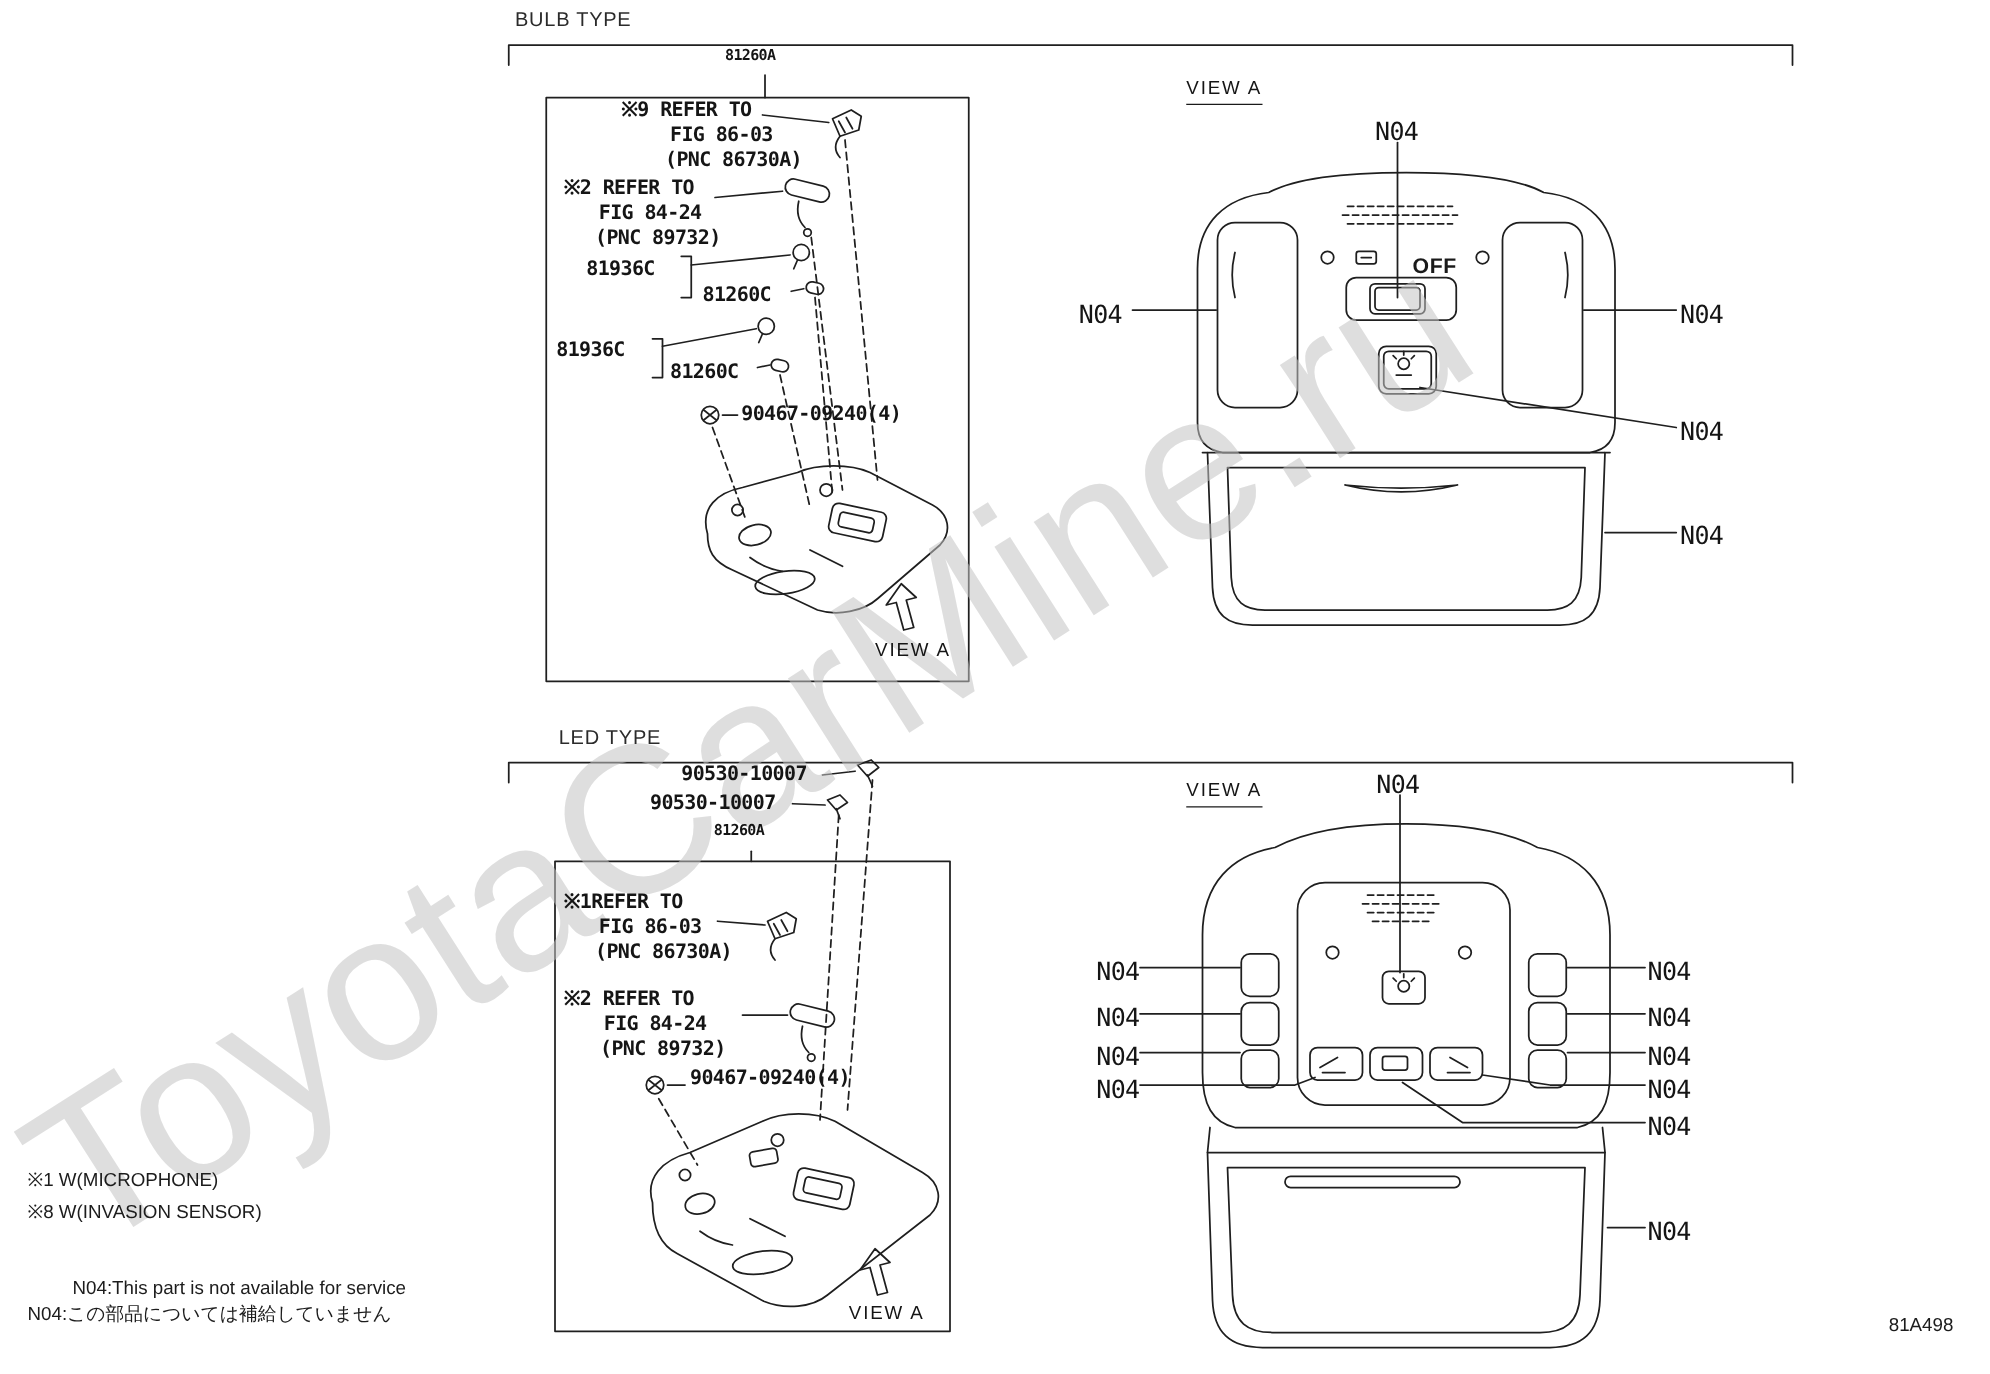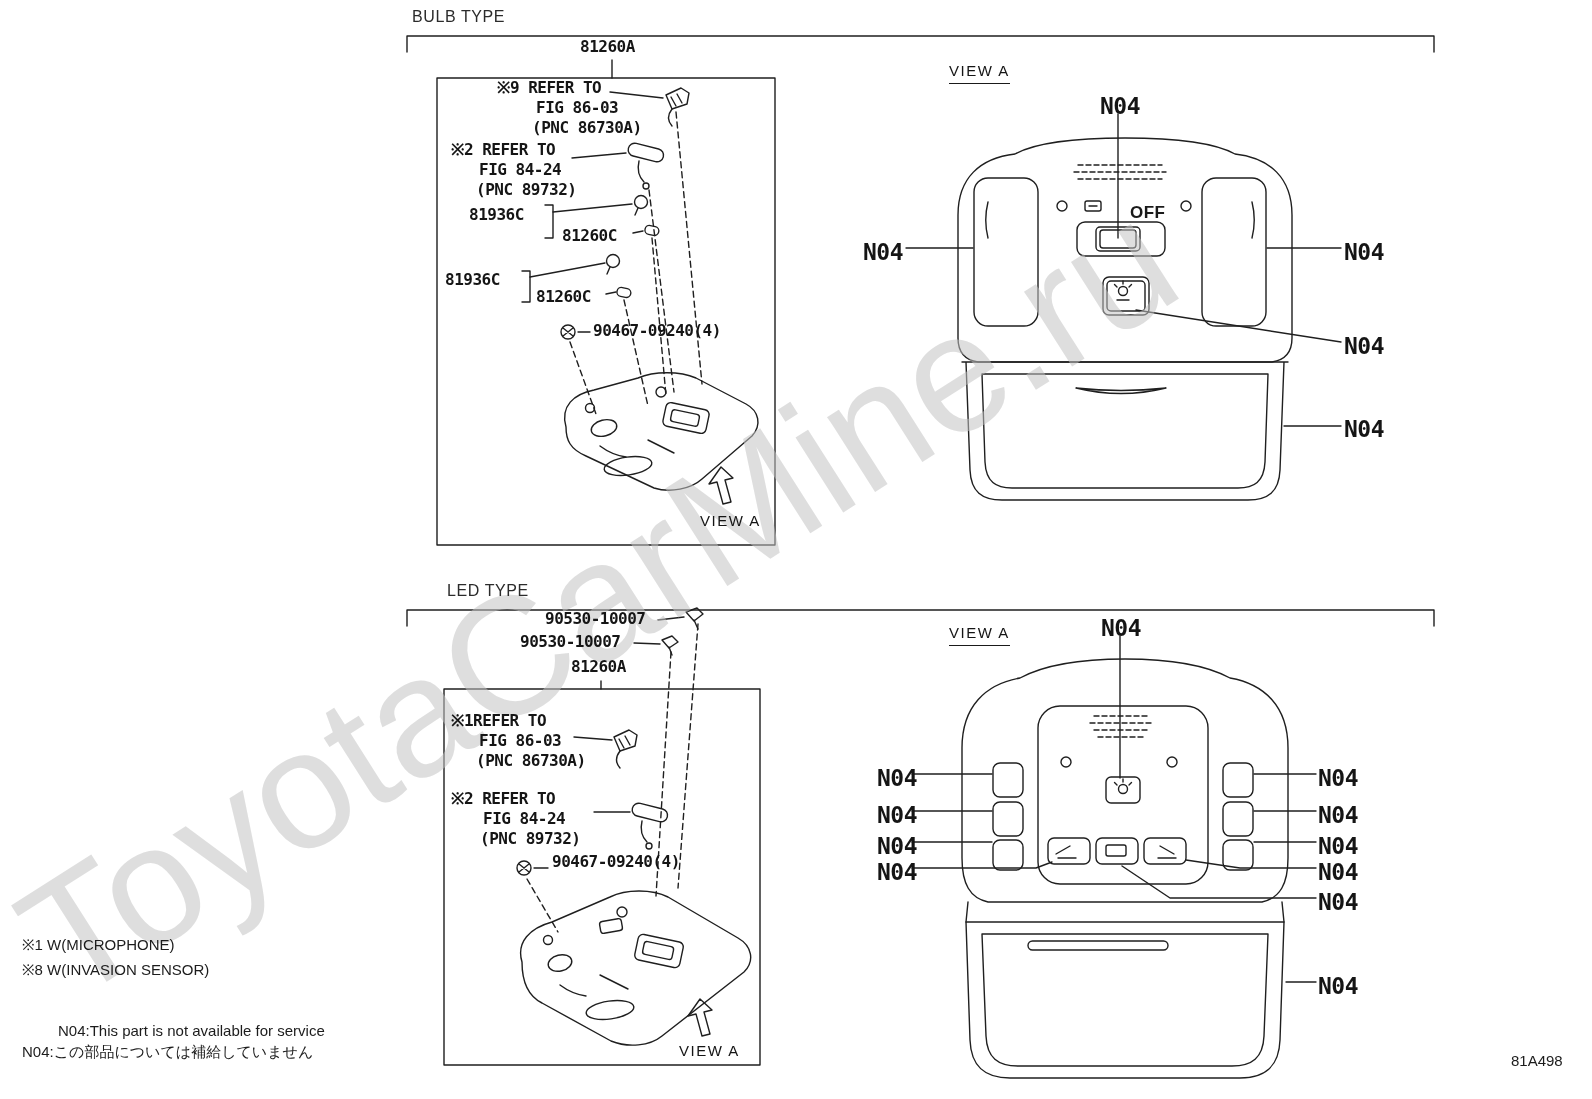--- a/index.html
+++ b/index.html
@@ -2,22 +2,22 @@
 <html><head>
 <meta charset="utf-8">
 <style>
   * { margin:0; padding:0; box-sizing:border-box; }
   html,body { background:#ffffff; }
   body { width:1592px; height:1099px; font-family:"Liberation Sans",sans-serif; }
   #page { position:relative; width:1592px; height:1099px; background:#fff; overflow:hidden; }
   svg.art { position:absolute; left:0; top:0; }
   .t { position:absolute; color:#151515; white-space:pre; line-height:1.1; }
   .mono { font-family:"DejaVu Sans Mono",monospace; font-weight:700; letter-spacing:-0.5px; font-size:16px; }
-  .part-lg { font-size:16px; }
-  .callout { font-family:"DejaVu Sans Mono",monospace; font-weight:700; font-size:23px; letter-spacing:-0.5px; }
+  .part-lg { font-size:12px; }
+  .callout { font-family:"DejaVu Sans Mono",monospace; font-weight:400; font-size:20px; letter-spacing:-0.5px; }
   .sec-title { font-size:16px; color:#2b2b2b; letter-spacing:0.6px; }
   .view-h { font-size:15px; letter-spacing:1.5px; border-bottom:1.6px solid #1a1a1a; padding-bottom:3px; }
   .view-l { font-size:15px; letter-spacing:1.5px; }
   .off { font-size:17px; font-weight:bold; color:#1a1a1a; letter-spacing:0.5px; }
   .note { font-size:15px; font-family:Liberation Sans, sans-serif; color:#1c1c1c; }
   .code { font-size:15px; color:#1c1c1c; }
 </style>
 </head>
 <body>
 

